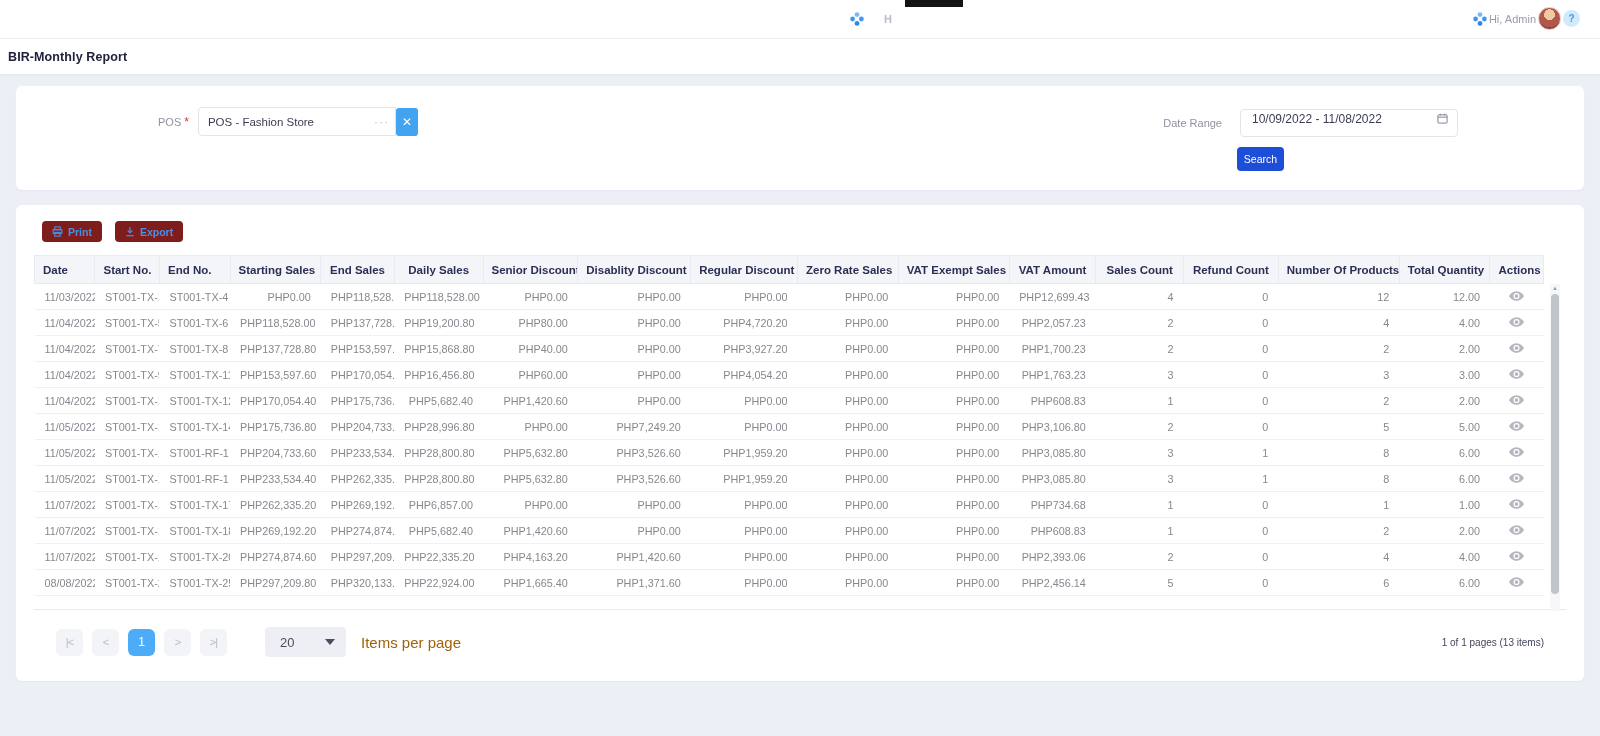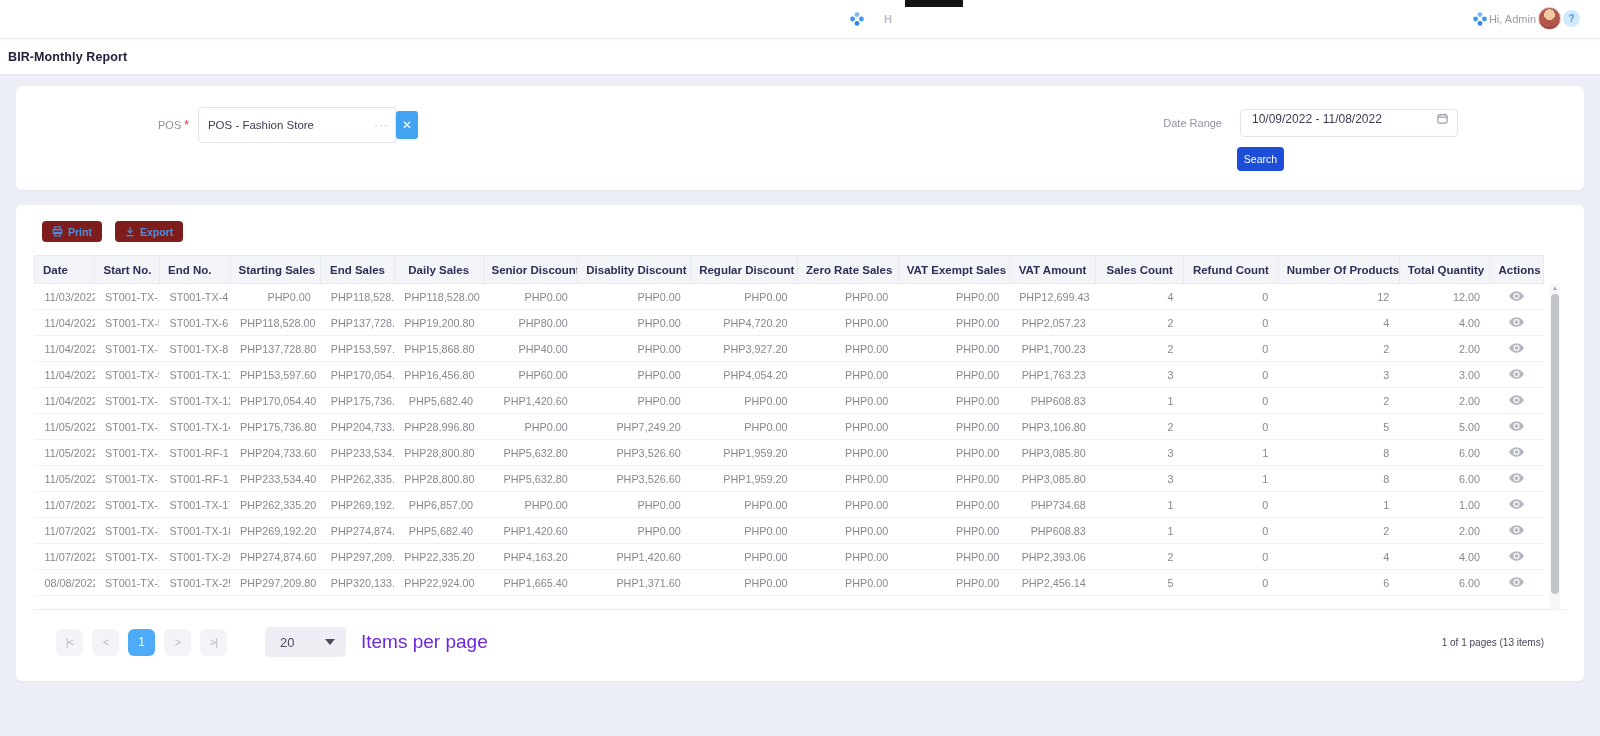--- a/index.html
+++ b/index.html
@@ -29,21 +29,21 @@
                  box-shadow:0 1px 2px rgba(40,40,80,.06); position:relative; z-index:2; }
   .page-title { font-size:12.5px; font-weight:600; color:#20223c; letter-spacing:.1px; }
   
   main { padding:12px 16px 0 16px; }
   .card { background:#fff; border-radius:6px; box-shadow:0 1px 2px rgba(30,30,70,.04); }
   
   .filter-card { height:104px; position:relative; margin-bottom:15px; }
   .pos-group { position:absolute; left:142px; top:21px; display:flex; align-items:center; }
   .field-label { font-size:11px; color:#8f92a1; }
   .req { color:#e03131; font-size:12px; margin:0 9px 0 3px; }
-  .pos-input { width:198px; height:36px; border:1px solid #e2e4ec; border-radius:4px 0 0 4px;
+  .pos-input { width:198px; height:29px; border:1px solid #e2e4ec; border-radius:4px 0 0 4px;
                display:flex; align-items:center; padding:0 6px 0 9px; background:#fff; }
   .pos-value { flex:1; font-size:11.5px; color:#3a3d52; border:none; outline:none; background:transparent;
                font-family:"Liberation Sans", sans-serif; }
   .pos-ellipsis { color:#c0c3cd; font-size:12px; letter-spacing:1px; cursor:pointer; padding-left:4px; }
   .pos-clear { width:22px; height:28px; background:#42a3f1; border:none; border-radius:3px; color:#fff;
                font-size:12px; display:flex; align-items:center; justify-content:center; cursor:pointer; }
   .date-group { position:absolute; right:126px; top:23px; display:flex; align-items:center; gap:18px; }
   .date-input { width:218px; height:28px; border:1px solid #e2e4ec; border-radius:4px; display:flex;
                 align-items:center; padding:0 9px 8px 11px; }
   .date-value { flex:1; font-size:12px; color:#3a3d52; border:none; outline:none; background:transparent;
@@ -76,21 +76,21 @@
   .pager { display:flex; align-items:center; margin:17px 40px 0 40px; }
   .pg-btn { width:27px; height:27px; border-radius:6px; background:#f3f4f8; color:#b7bac4; font-size:11px;
             display:flex; align-items:center; justify-content:center; margin-right:9px; border:none;
             cursor:pointer; font-family:"Liberation Sans", sans-serif; letter-spacing:-1px; }
   .pg-btn.active { background:#4dabf7; color:#fff; font-size:12px; letter-spacing:0; }
   .page-size { margin-left:29px; width:81px; height:30px; background:#edeff4; border-radius:4px;
                display:flex; align-items:center; justify-content:space-between; padding:0 11px 0 15px;
                font-size:13px; color:#4a4d5e; cursor:pointer; }
   .caret-down { width:0; height:0; border-left:5px solid transparent; border-right:5px solid transparent;
                 border-top:6px solid #4a4d5e; display:inline-block; }
-  .ipp-label { margin-left:15px; font-size:19px; color:#6d28d9; }
+  .ipp-label { margin-left:15px; font-size:15px; color:#a16207; }
   .pager-summary { margin-left:auto; font-size:10px; color:#43465a; }
 </style>
 </head>
 <body>
 
 <header class="topbar">
   <div class="black-bar"></div>
   <div class="center-cluster">
     <span class="dots-icon">
       <svg width="14" height="14" viewBox="0 0 14 14">

